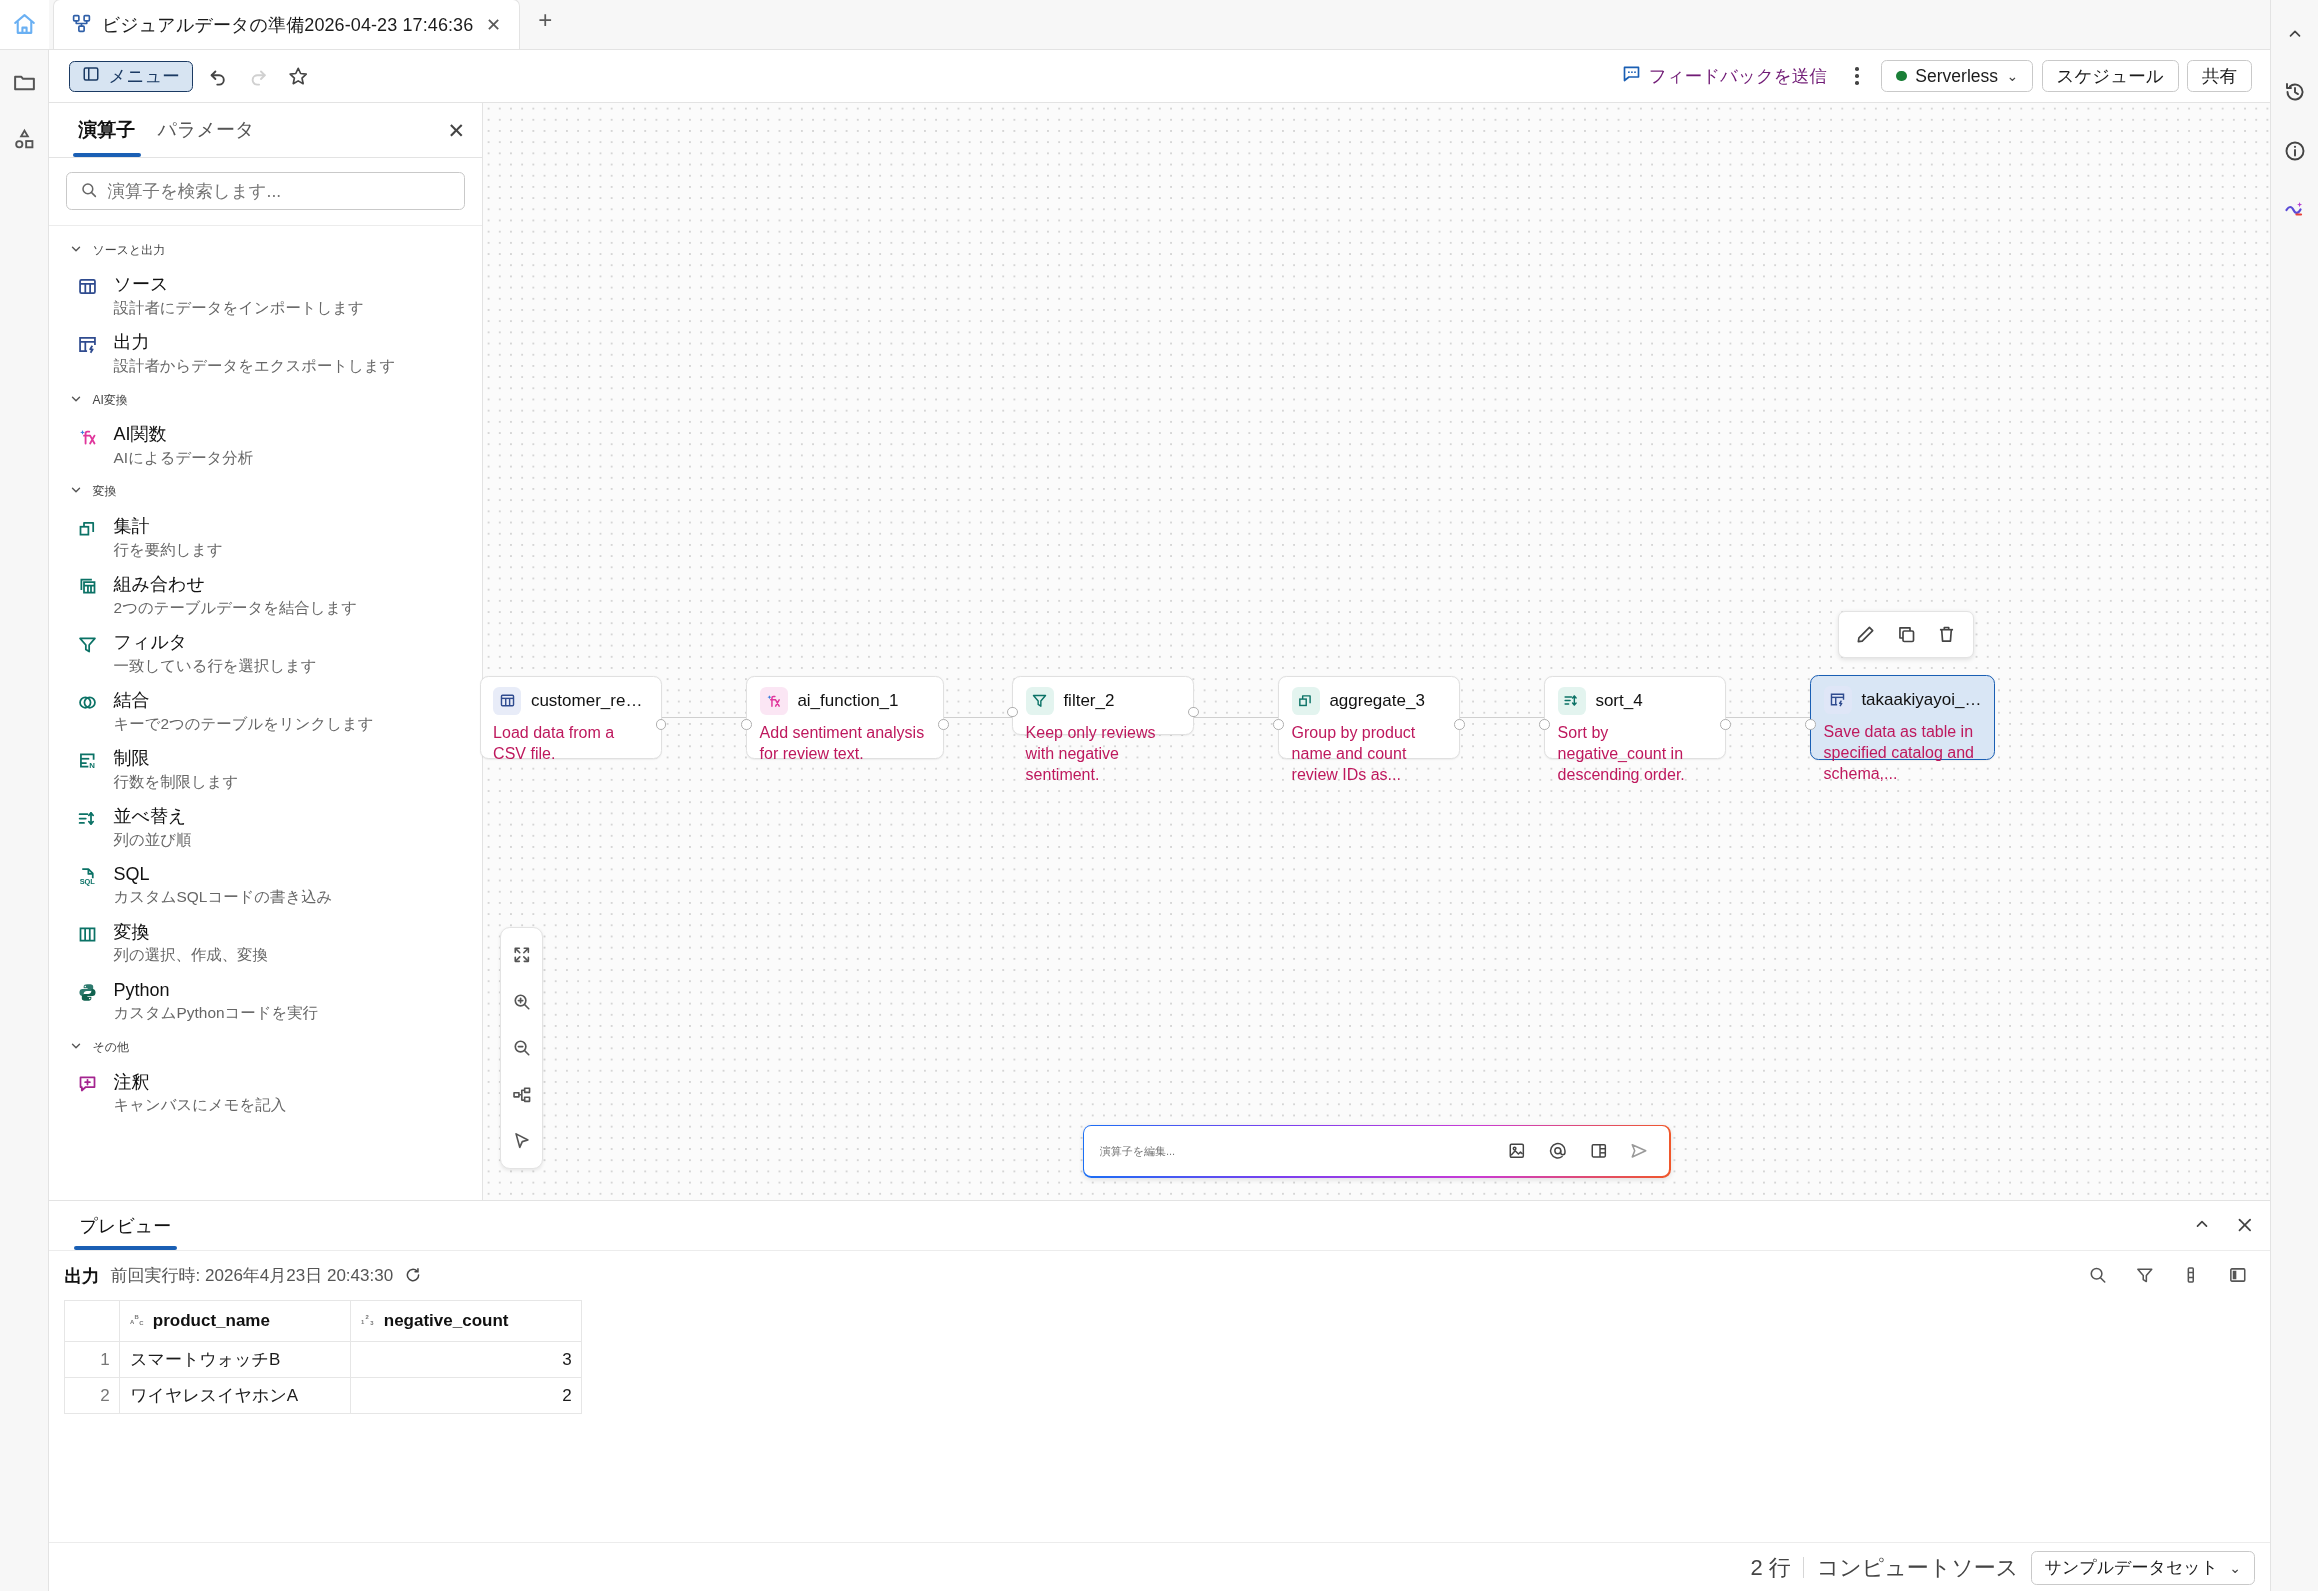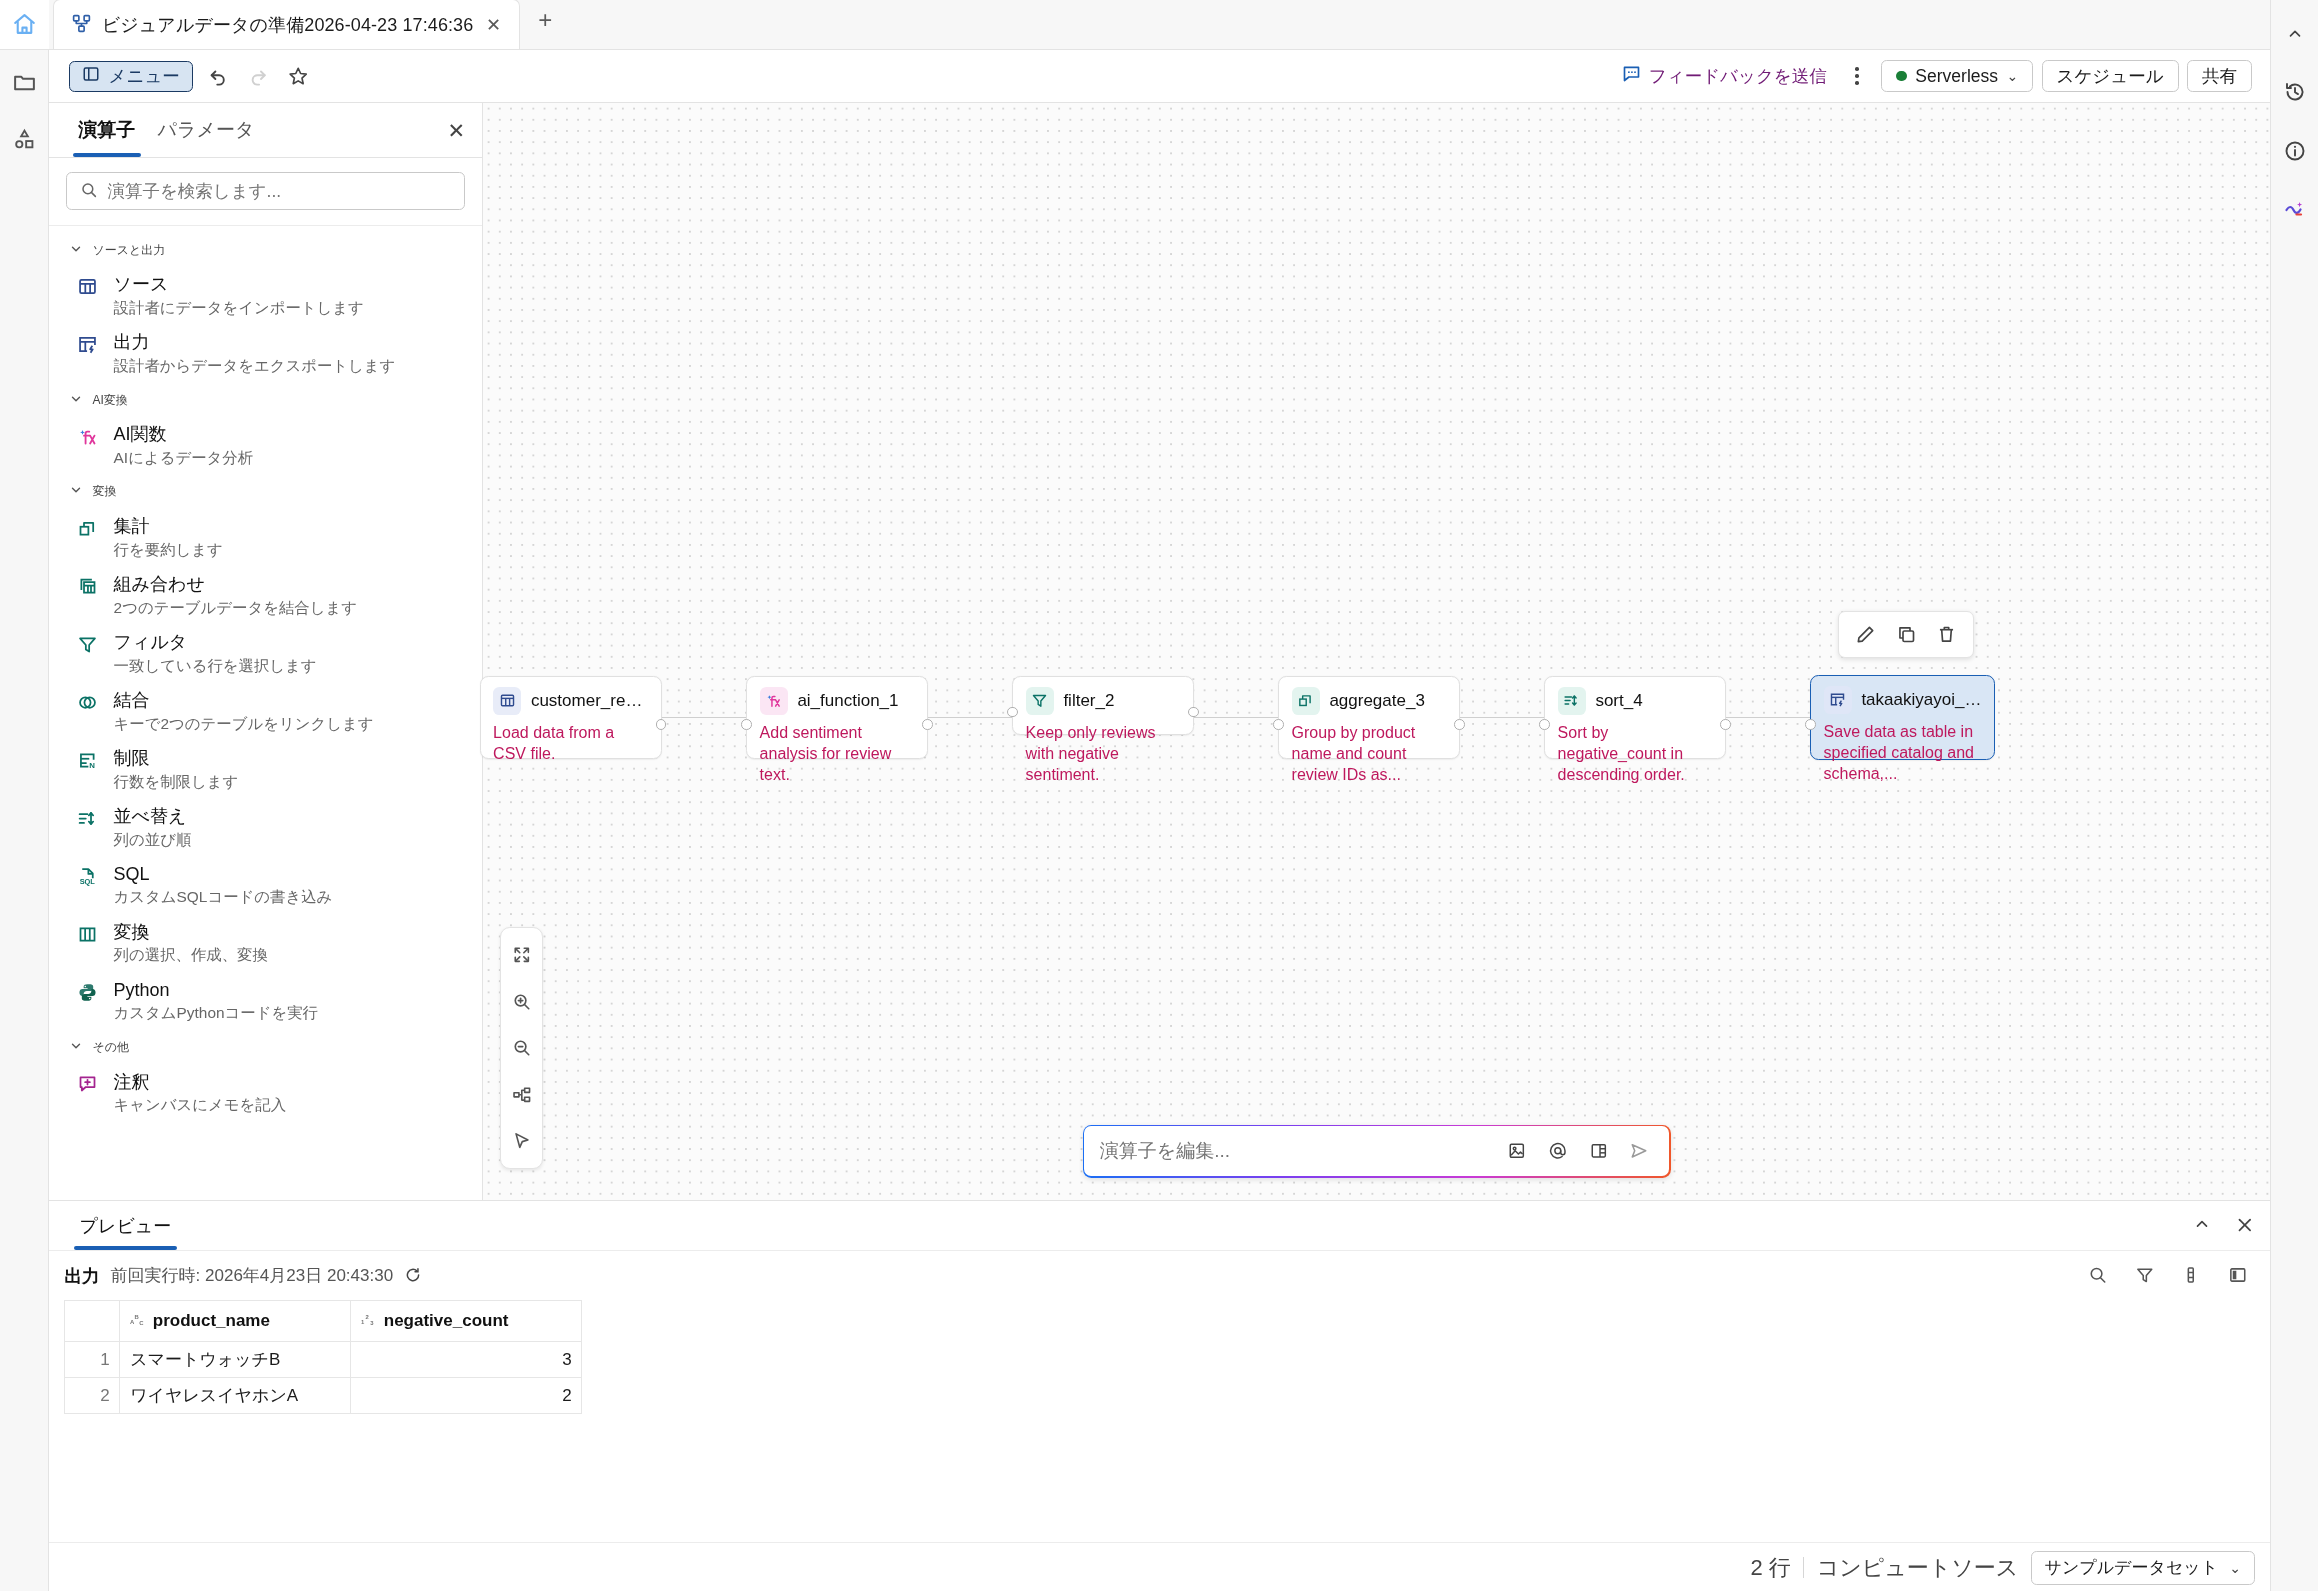--- a/index.html
+++ b/index.html
@@ -131,21 +131,21 @@
   .prompt-bar {
     position:absolute; left: 50%; transform: translateX(-50%); bottom: 22.4px;
     width: 588px; height: 53px; background:#fff; border-radius: 8.4px;
     padding: 1.8px; background-image: linear-gradient(90deg,#1a6ff5,#7a3ff0,#c93ad6,#f0572a);
     box-shadow: 0 1.4px 5.6px rgba(0,0,0,.10);
   }
   .prompt-inner {
     width:100%; height:100%; background:#fff; border-radius: 7px;
     display:flex; align-items:center; padding: 0 14px 0 15.4px; gap: 9.8px;
   }
-  .prompt-inner input { flex:1 1 auto; border:none; outline:none; font-size: 19px; color:#14532d; font-family:inherit; background:transparent;}
+  .prompt-inner input { flex:1 1 auto; border:none; outline:none; font-size: 11px; color:#14532d; font-family:inherit; background:transparent;}
   .pi-btn { width: 31px; height: 31px; display:flex; align-items:center; justify-content:center; cursor:pointer;}
 
   
   .preview {
     height: 392px; flex: 0 0 392px; background:#fff; border-top: 0.7px solid #e3e3e3;
     display:flex; flex-direction:column; min-height:0;
   }
   .pv-tabs { height: 50px; flex:0 0 50px; display:flex; align-items:stretch; padding-left: 18px; position:relative; border-bottom:0.7px solid #ececec;}
   .pv-tab { display:flex; align-items:center; font-size: 18px; color:#111; padding: 0 12.6px; position:relative; cursor:pointer;}
   .pv-tab.active::after { content:""; position:absolute; left:7px; right:7px; bottom:0; height:4.2px; background:#1a5fb4; border-radius:2.1px;}
@@ -540,21 +540,21 @@
                   <line x1="9.5" y1="9" x2="9.5" y2="19.5"></line>
                   <line x1="15" y1="9" x2="15" y2="19.5"></line>
                 </svg>
             </span>
             <span class="node-title">customer_reviews_csv</span>
           </div>
           <div class="node-desc">Load data from a CSV file.</div>
           <span class="port out"></span>
         </div>
 
-        <div class="node" style="left:263px; top:573px; width:182px; height:83px;">
+        <div class="node" style="left:263px; top:573px; width:198px; height:83px;">
           <div class="node-head">
             <span class="node-badge" style="background:#fbe6f4;">
               <svg width="17" height="17" viewBox="0 0 24 24" fill="none">
                   <path d="M5.5 6.5l.8-2 .8 2 2 .8-2 .8-.8 2-.8-2-2-.8z" fill="#3b7ddd"></path>
                   <path d="M14 6.5h-2.2c-1.3 0-2 .8-2 2V20" stroke="#e0379c" stroke-width="2.1" stroke-linecap="round"></path>
                   <line x1="8" y1="11" x2="14.5" y2="11" stroke="#e0379c" stroke-width="2.1" stroke-linecap="round"></line>
                   <path d="M15 11l5 9M20 11l-5 9" stroke="#e0379c" stroke-width="2.1" stroke-linecap="round"></path>
                 </svg>
             </span>
             <span class="node-title">ai_function_1</span>

